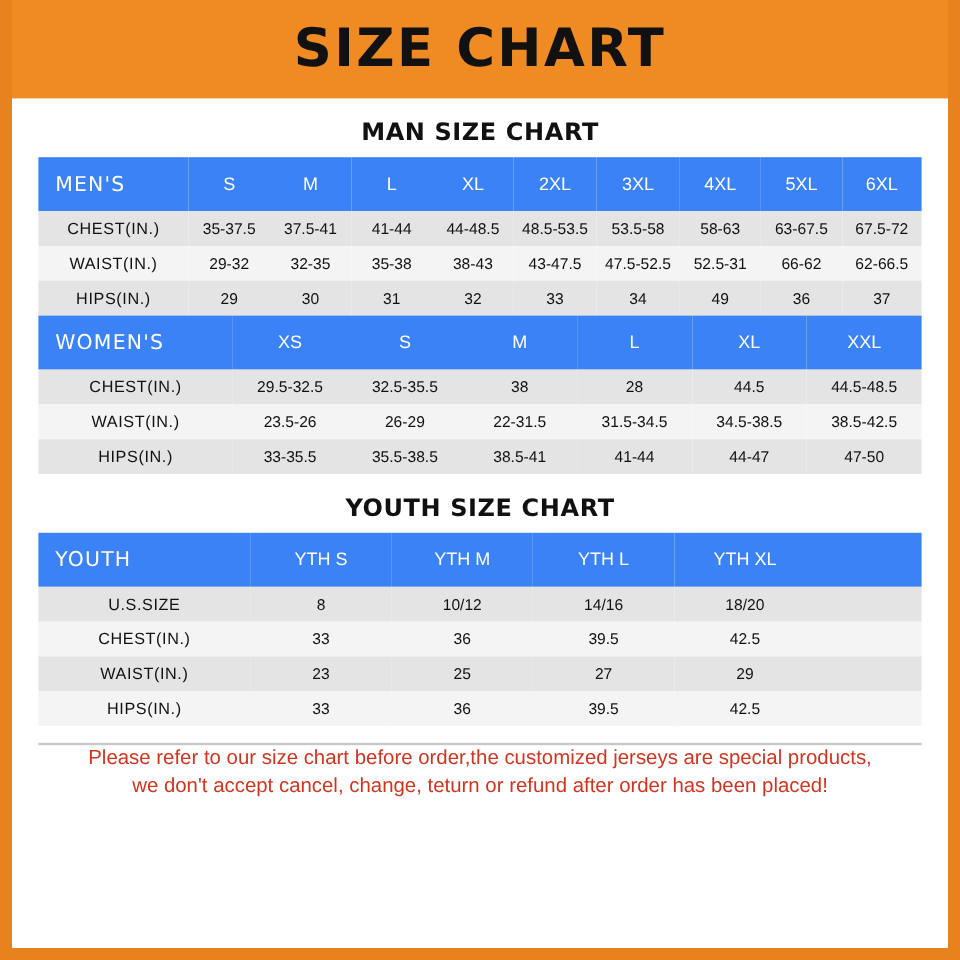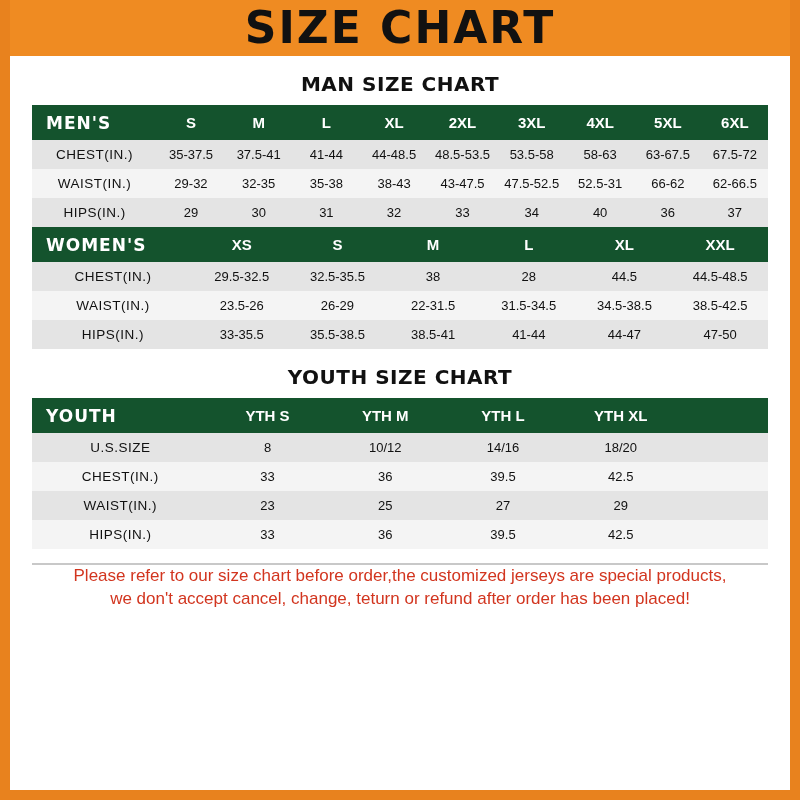--- a/index.html
+++ b/index.html
@@ -13,21 +13,21 @@
     position: relative;
     width: 800px; height: 800px;
     background: #ffffff;
     border-left: 10px solid #e8821e;
     border-right: 10px solid #e8821e;
     border-bottom: 10px solid #e8821e;
     overflow: hidden;
   }
   .banner {
     background: #ef8b22;
-    height: 56px;
+    height: 82px;
     display: flex;
     align-items: center;
     justify-content: center;
     margin: -0px -0px 0 -0px;
   }
   .banner-title {
     font-family: "DejaVu Sans", sans-serif;
     font-weight: bold;
     font-size: 44px;
     letter-spacing: 2px;
@@ -54,25 +54,25 @@
   table.sz th, table.sz td {
     text-align: center;
     font-size: 13px;
     color: #111;
     padding: 0;
     height: 29px;
     vertical-align: middle;
     font-family: "Liberation Sans", sans-serif;
   }
   table.sz thead th {
-    background: #14532d;
+    background: #3b82f6;
     color: #ffffff;
     font-size: 15px;
-    height: 35px;
-    font-weight: bold;
+    height: 45px;
+    font-weight: normal;
   }
   table.sz thead th.rowhead {
     text-align: left;
     padding-left: 14px;
     font-family: "DejaVu Sans", sans-serif;
     font-size: 17px;
     letter-spacing: 1px;
   }
   table.sz tbody tr:nth-child(odd) { background: #e4e4e4; }
   table.sz tbody tr:nth-child(even) { background: #f4f4f4; }
@@ -157,21 +157,21 @@
           <td>62-66.5</td>
         </tr>
         <tr>
           <td class="rowhead">HIPS(IN.)</td>
           <td>29</td>
           <td>30</td>
           <td>31</td>
           <td>32</td>
           <td>33</td>
           <td>34</td>
-          <td>40</td>
+          <td>49</td>
           <td>36</td>
           <td>37</td>
         </tr>
       </tbody>
     </table>
 
     <table class="sz">
       <colgroup>
         <col style="width:22%">
           <col style="width:13%">

